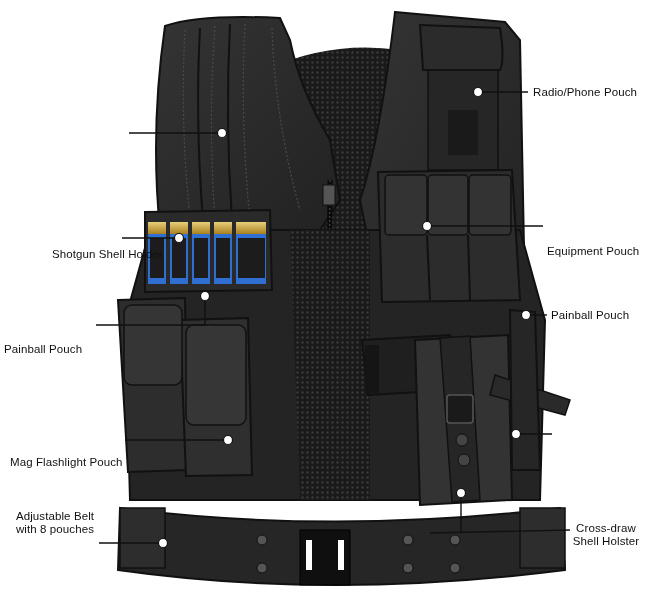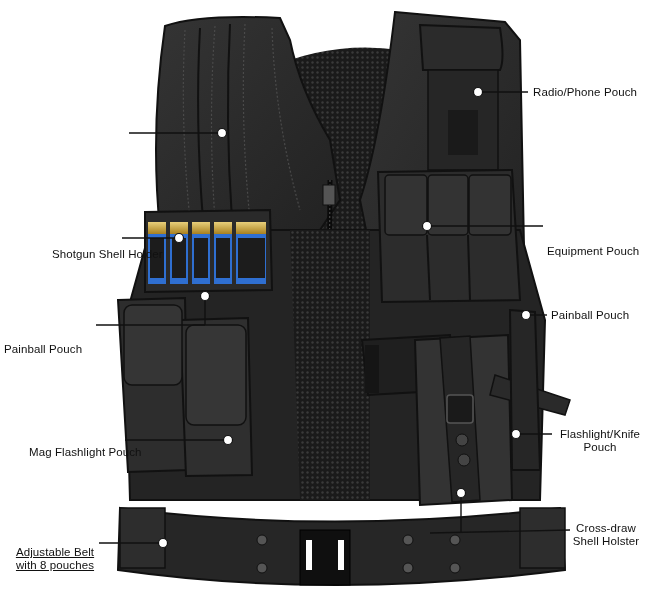--- a/index.html
+++ b/index.html
@@ -155,39 +155,35 @@
       <circle cx="461" cy="493" r="4.5"></circle>
     </g>
   </svg>
 
   <div class="label" style="left:6px; top:248px;margin-left:46px;">
     <span>Shotgun Shell Holder</span>
   </div>
   <div class="label" style="left:4px; top:319px;margin-top:24px;">
     <span>Painball Pouch</span>
   </div>
-  <div class="label" style="left:10px; top:446px;margin-left:19px;">
+  <div class="label" style="left:10px; top:456px;">
     <span>Mag Flashlight Pouch</span>
   </div>
-  <div class="label center" style="left:12px; top:546px; width:86px;text-decoration:underline;">
+  <div class="label center" style="left:12px; top:510px; width:86px;">
     <span class="l2">Adjustable Belt</span>
     <span class="l2">with 8 pouches</span>
   </div>
 
   <div class="label" style="left:533px; top:86px;">
     <span>Radio/Phone Pouch</span>
   </div>
   <div class="label" style="left:547px; top:220px;margin-top:25px;">
     <span>Equipment Pouch</span>
   </div>
   <div class="label" style="left:551px; top:309px;">
     <span>Painball Pouch</span>
   </div>
-  <div class="label center" style="left:555px; top:428px; width:90px;">
-    <span class="l2">Flashlight/Knife</span>
-    <span class="l2">Pouch</span>
-  </div>
   <div class="label center" style="left:566px; top:522px; width:80px;">
     <span class="l2">Cross-draw</span>
     <span class="l2">Shell Holster</span>
   </div>
 
 </div>
 
 </body></html>

